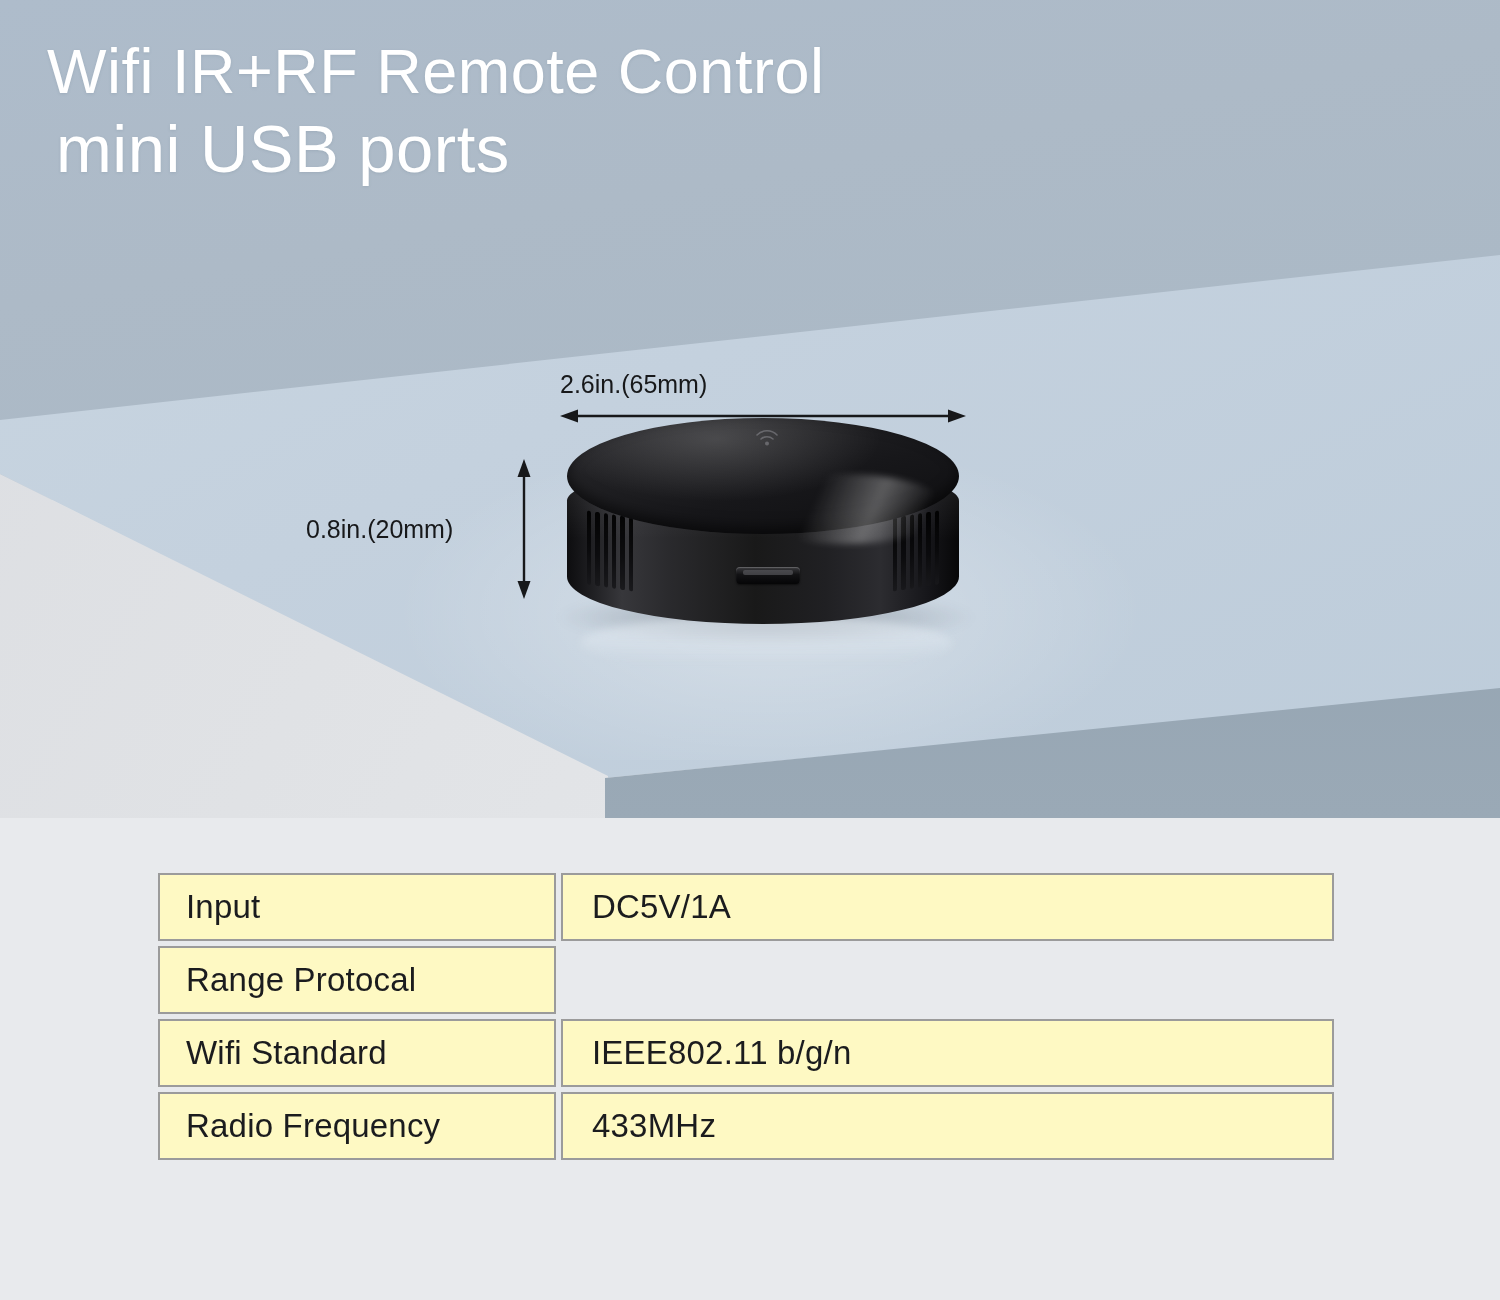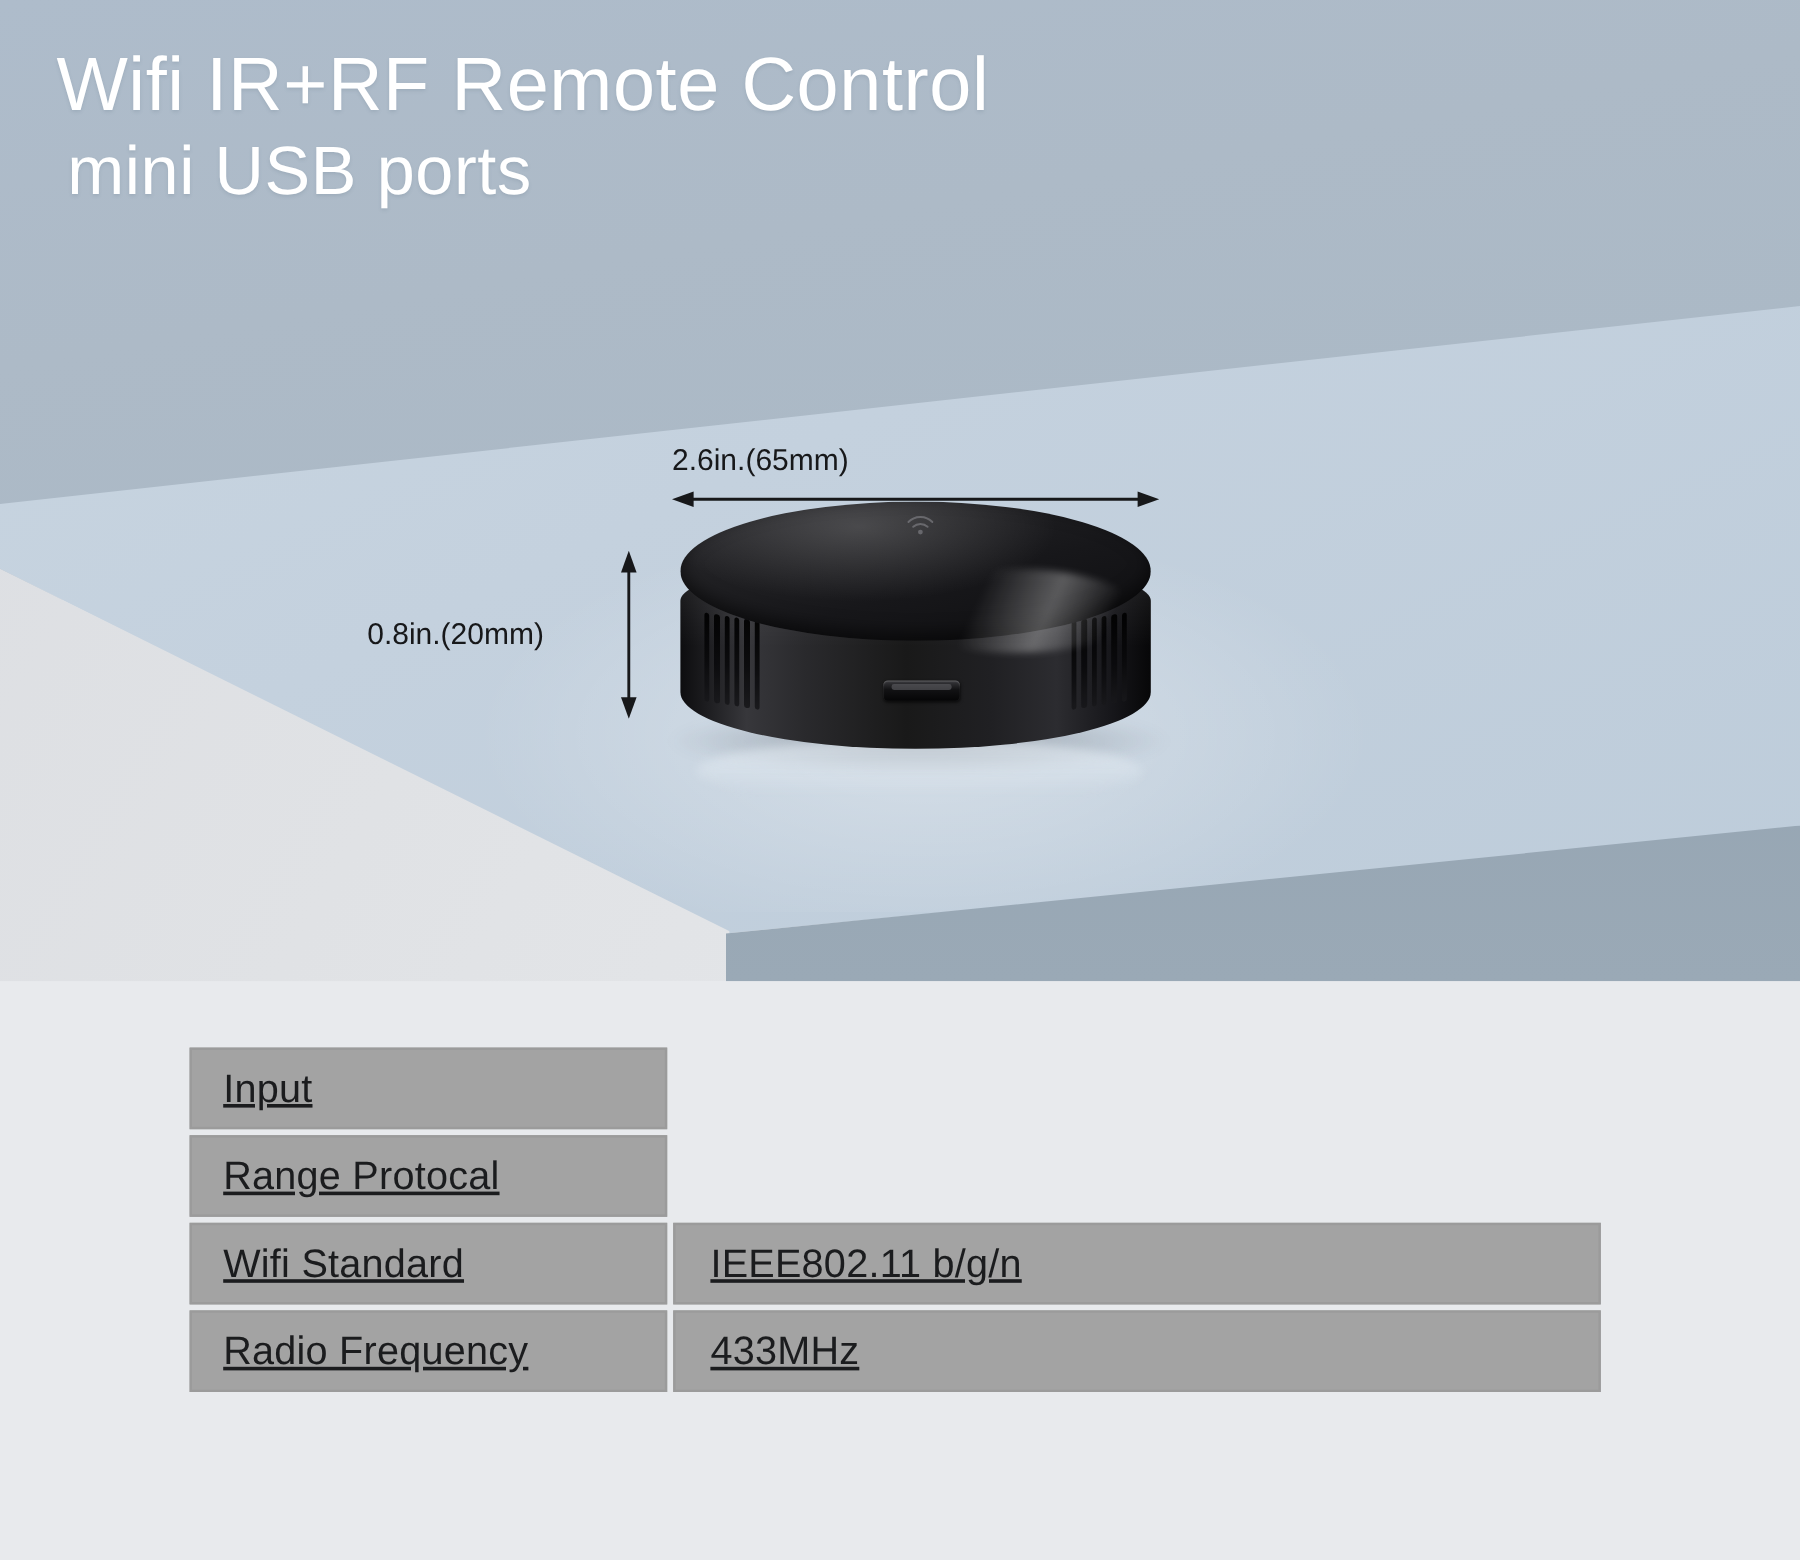--- a/index.html
+++ b/index.html
@@ -86,21 +86,21 @@
   .heading {
     position: absolute;
     left: 47px; top: 38px;
     color: #ffffff;
     font-weight: 400;
     letter-spacing: 0.5px;
     line-height: 1.06;
     text-shadow: 0 1px 3px rgba(90,110,128,0.18);
   }
   .heading .line1 { display: block; font-size: 63px; }
-  .heading .line2 { display: block; font-size: 57px; padding-left: 9px; margin-top: 8px; }
+  .heading .line2 { display: block; font-size: 67px; padding-left: 9px; margin-top: 8px; }
 
   
   .device {
     position: absolute;
     left: 563px; top: 418px;
     width: 400px; height: 212px;
   }
 
   
   .body {
@@ -249,31 +249,30 @@
     display: flex;
     flex-direction: column;
     gap: 5px;
   }
   .spec-row {
     display: flex;
     gap: 5px;
     height: 68px;
   }
   .spec-cell {
-    background: #a3a3a3;
+    background: #fef9c3;
     border: 2px solid #9b9b9b;
     display: flex;
     align-items: center;
     padding-left: 26px;
     font-size: 33px;
     color: #1b1c1e;
     letter-spacing: 0.2px;
     white-space: nowrap;
     overflow: hidden;
-    text-decoration: underline;
   }
   .spec-cell.key   { width: 398px; }
   .spec-cell.value { flex: 1; padding-left: 29px; }
 </style>
 </head>
 <body>
 
 <div class="page">
 
   <div class="hero">
@@ -342,20 +341,21 @@
       </div>
       <div class="cap-shine"></div>
     </div>
 
   </div>
 
   <div class="spec-table">
 
     <div class="spec-row">
       <div class="spec-cell key">Input</div>
+      <div class="spec-cell value">DC5V/1A</div>
     </div>
 
 
     <div class="spec-row">
       <div class="spec-cell key">Range Protocal</div>
     </div>
 
     <div class="spec-row">
       <div class="spec-cell key">Wifi Standard</div>
       <div class="spec-cell value">IEEE802.11 b/g/n</div>

